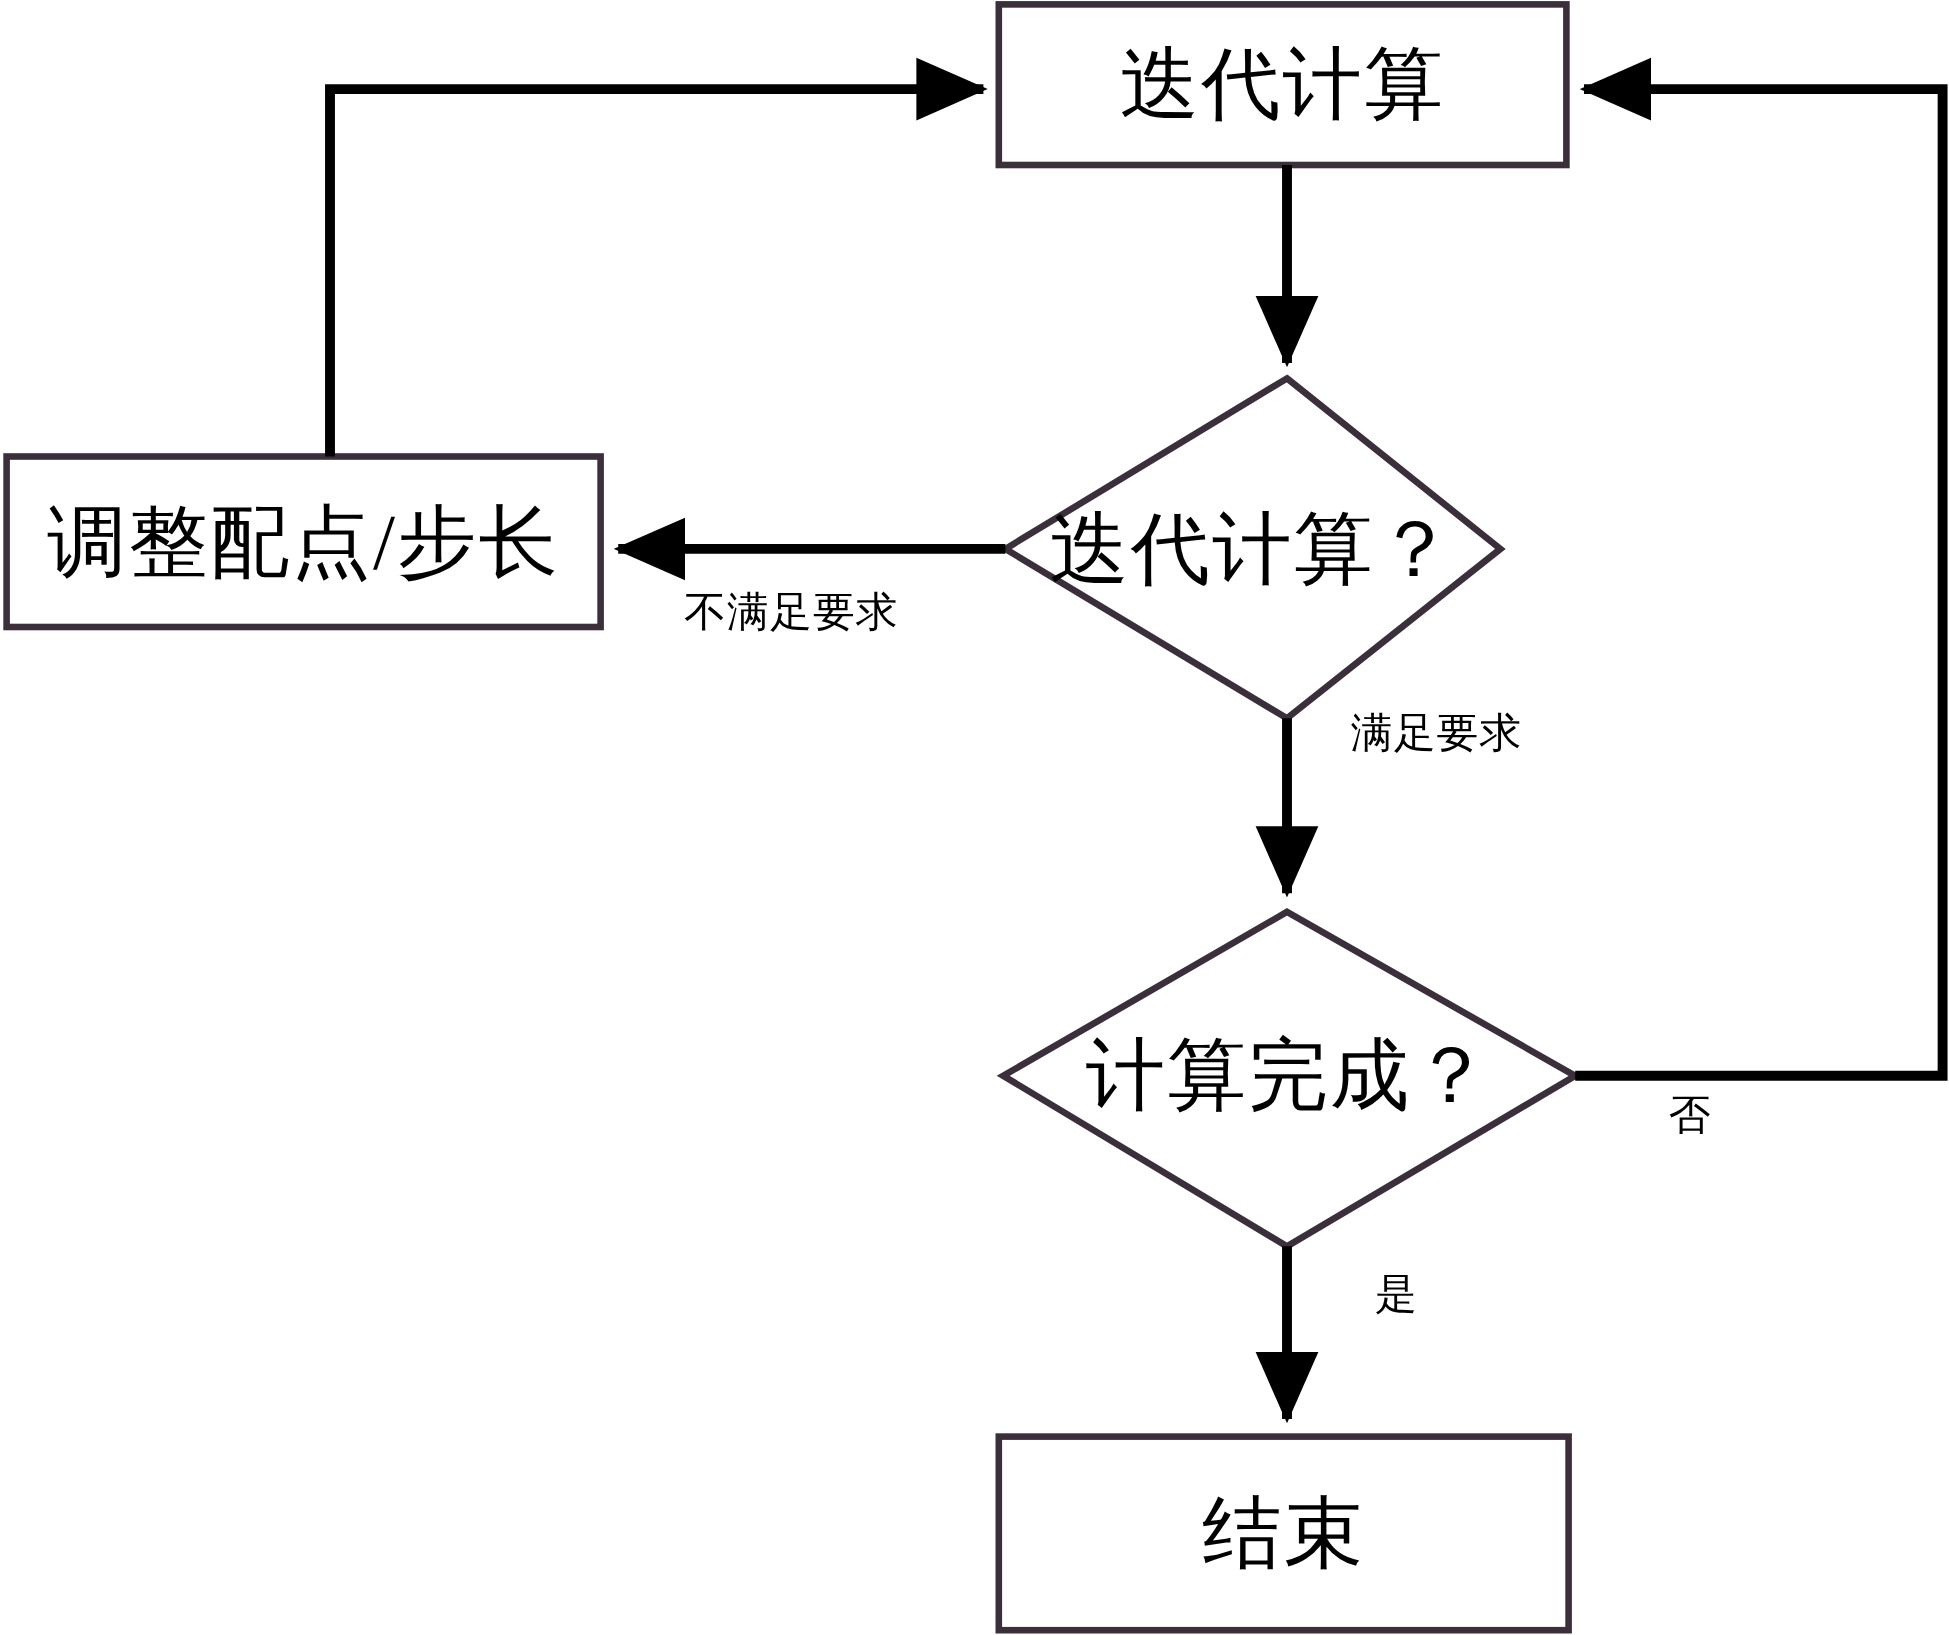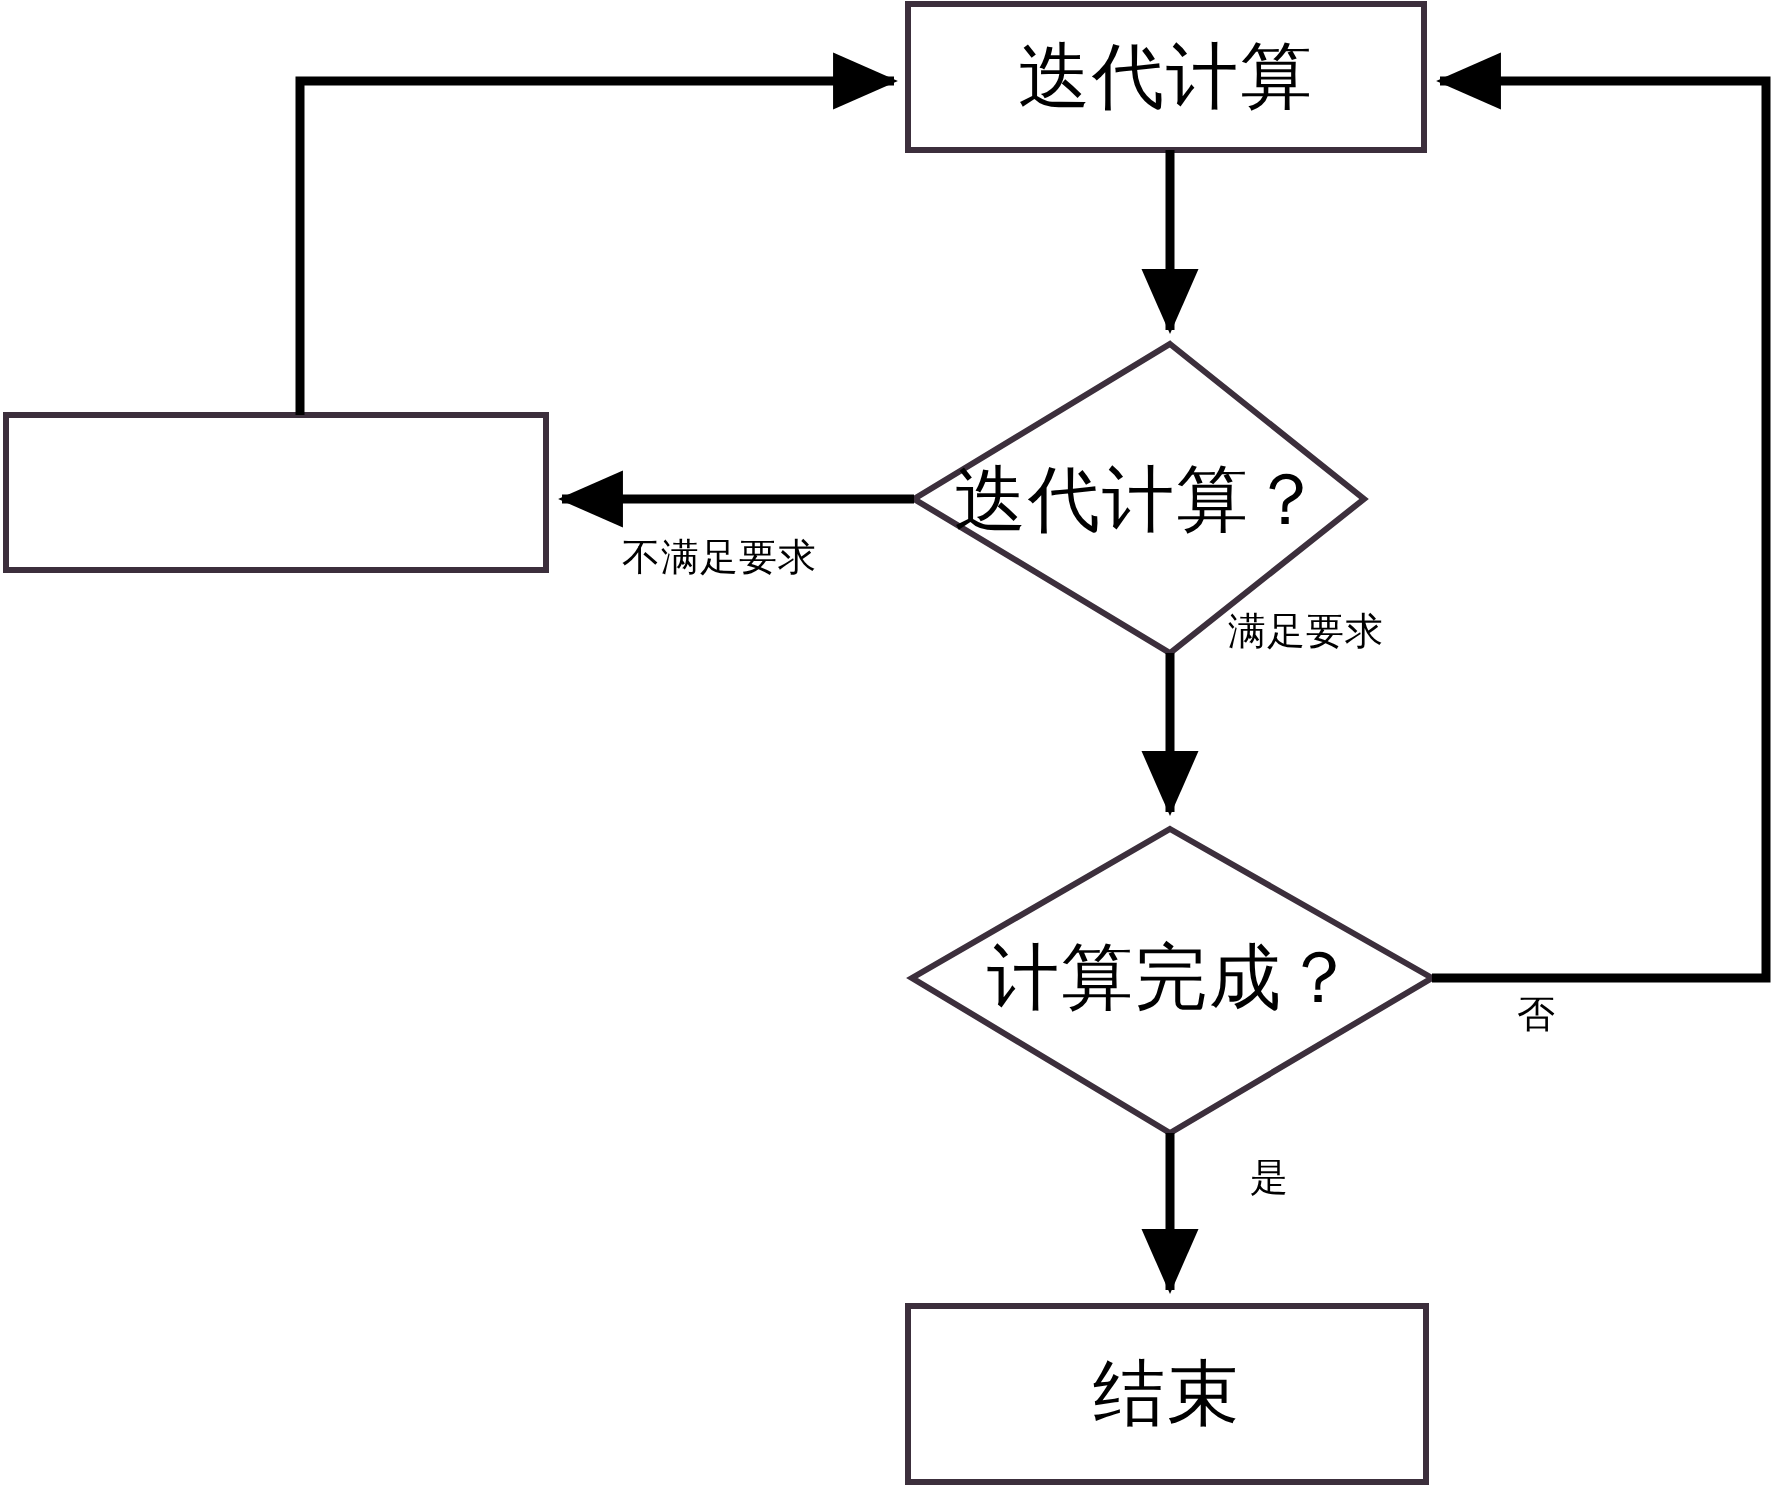--- a/index.html
+++ b/index.html
@@ -79,30 +79,31 @@
 
     <path d="M 1170 653 L 1170 812" fill="none" stroke="#000000" stroke-width="9" marker-end="url(#arrow)"></path>
 
     <path d="M 1432 978 L 1766 978 L 1766 81 L 1440 81" fill="none" stroke="#000000" stroke-width="9" marker-end="url(#arrow)"></path>
 
     <path d="M 1170 1133 L 1170 1290" fill="none" stroke="#000000" stroke-width="9" marker-end="url(#arrow)"></path>
   </svg>
 
   <div class="node-label" style="left:908px; top:4px; width:516px; height:146px;">迭代计算</div>
 
+  <div class="node-label" style="left:6px; top:415px; width:540px; height:155px;">调整配点/步长</div>
 
   <div class="node-label" style="left:914px; top:430px; width:450px; height:140px;">迭代计算？</div>
 
   <div class="node-label" style="left:912px; top:908px; width:520px; height:140px;">计算完成？</div>
 
   <div class="node-label" style="left:908px; top:1306px; width:518px; height:176px;">结束</div>
 
   <div class="edge-label" style="left:622px; top:538px;">不满足要求</div>
 
-  <div class="edge-label" style="left:1228px; top:612px;">满足要求</div>
+  <div class="edge-label" style="left:1228px; top:648px;">满足要求</div>
 
   <div class="edge-label" style="left:1517px; top:995px;">否</div>
 
   <div class="edge-label" style="left:1250px; top:1158px;">是</div>
 
   <div class="hitbox" style="left:908px; top:4px; width:516px; height:146px;"></div>
   <div class="hitbox" style="left:6px; top:415px; width:540px; height:155px;"></div>
   <div class="hitbox" style="left:970px; top:420px; width:340px; height:160px;"></div>
   <div class="hitbox" style="left:980px; top:900px; width:380px; height:160px;"></div>
   <div class="hitbox" style="left:908px; top:1306px; width:518px; height:176px;"></div>

